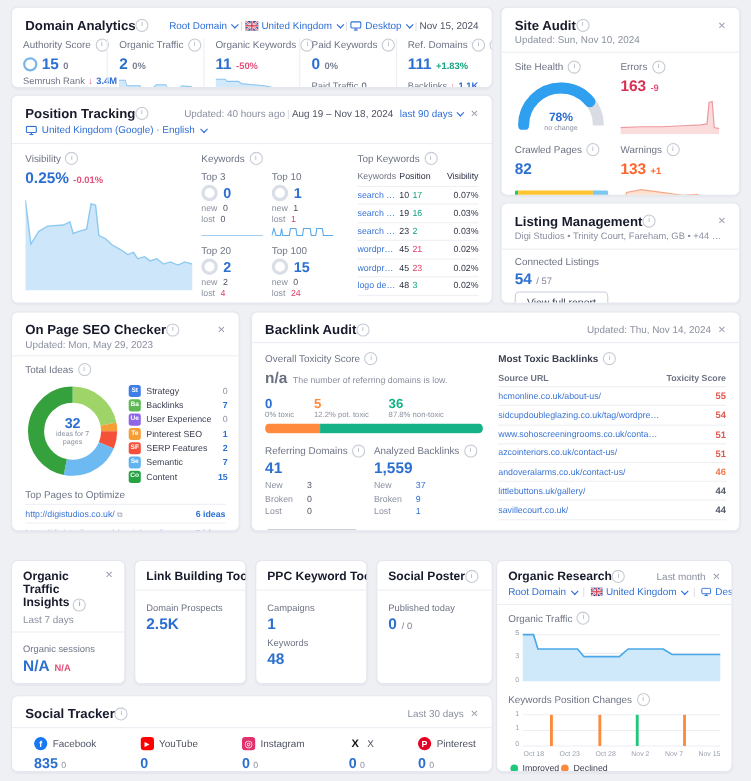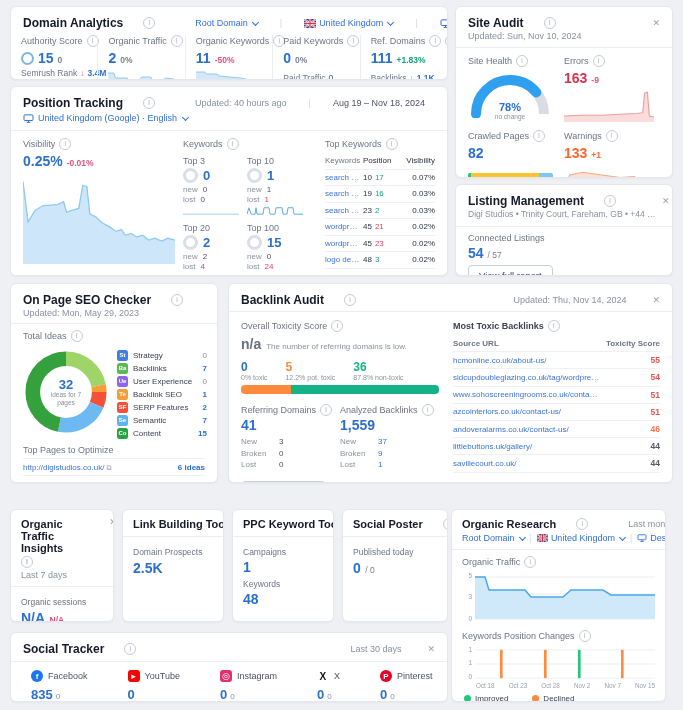--- a/index.html
+++ b/index.html
@@ -1,20 +1,20 @@
 <!DOCTYPE html>
 <html><head>
 <meta charset="utf-8">
 <style>
   html,body{margin:0;padding:0;width:683px;height:710px;background:#eef0f4;
     font-family:"Liberation Sans","DejaVu Sans",sans-serif;overflow:hidden;position:relative;
     -webkit-font-smoothing:antialiased;color:#171a2b}
   .card{position:absolute;background:#fff;border:1px solid #e4e7ed;border-radius:6px;
     box-sizing:border-box;box-shadow:0 1px 2px rgba(23,26,43,.04);overflow:hidden}
-  .ch{display:flex;align-items:center;gap:20px;padding:9px 12px 5px}
+  .ch{display:flex;align-items:center;gap:0;padding:9px 12px 5px}
   .t{font-weight:bold;font-size:12px;color:#171a2b;white-space:nowrap}
   .sp{flex:1}
   .meta{font-size:9px;color:#8a90a0;white-space:nowrap}
   .dark{color:#4d5263}
   .blue{color:#2b6fd0}
   .fl{display:inline-flex;align-items:center;gap:3px;font-size:9px;color:#2f6fd6;white-space:nowrap;cursor:pointer}
   .pipe{color:#d5d9e0;font-size:9px;margin:0 2px}
   .pipe::before{content:"|"}
   .x{color:#9aa0ad;font-size:9px;margin-left:6px;cursor:pointer;line-height:1}
   .x::before{content:"\2715"}
@@ -126,21 +126,21 @@
   .mt-score{width:60px;text-align:right;font-size:8.5px;font-weight:bold}
   .s-red{color:#e2574c}.s-or{color:#f27a4a}.s-gray{color:#545a6b}
   
   .sm-body{padding:6px 10px}
   .sm-lbl{font-size:8.5px;color:#6e7485;margin:4px 0 2px}
   .or-filters{display:flex;align-items:center;gap:3px;padding:0 10px 6px;font-size:8px;color:#2f6fd6;flex-wrap:nowrap}
   .axis-lbl{font-size:6.5px;color:#9aa0ad;text-align:right;width:10px;line-height:1}
   .chart-row{display:flex;align-items:stretch;gap:3px;padding:2px 10px 0}
   .yax{display:flex;flex-direction:column;justify-content:space-between;padding:0 0 1px}
   .xax{display:flex;justify-content:space-between;padding:1px 10px 0 24px;font-size:6.3px;color:#9aa0ad}
-  .leg-row{display:flex;gap:24px;padding:5px 12px 2px;font-size:8px;color:#3c4152}
+  .leg-row{display:flex;gap:2px;padding:5px 12px 2px;font-size:8px;color:#3c4152}
   .dot{width:7px;height:7px;border-radius:50%;display:inline-block;margin-right:4px;vertical-align:-1px}
   .dot-g{background:#21c87a}.dot-o{background:#ff8a3d}
   
   .st-row{display:flex;padding:8px 0 4px}
   .st-col{flex:1;padding:0 20px}
   .st-name{display:flex;align-items:center;gap:5px;font-size:9px;color:#4d5263;margin-bottom:3px}
   .si{width:12px;height:12px;border-radius:50%;display:inline-flex;align-items:center;justify-content:center;
      color:#fff;font-size:8px;font-weight:bold;flex:none}
   .si-fb{background:#1877f2}.si-fb::before{content:"f"}
   .si-yt{background:#f00;border-radius:3px}.si-yt::before{content:"\25B8";font-size:9px}
@@ -573,21 +573,21 @@
           <span class="leg-l">Backlinks</span>
           <span class="leg-v">7</span>
         </div>
       <div class="leg">
           <span class="cat c-ue">Ue</span>
           <span class="leg-l">User Experience</span>
           <span class="leg-v zero">0</span>
         </div>
       <div class="leg">
           <span class="cat c-te">Te</span>
-          <span class="leg-l">Backlink SEO</span>
+          <span class="leg-l">Pinterest SEO</span>
           <span class="leg-v">1</span>
         </div>
       <div class="leg">
           <span class="cat c-sf">SF</span>
           <span class="leg-l">SERP Features</span>
           <span class="leg-v">2</span>
         </div>
       <div class="leg">
           <span class="cat c-se">Se</span>
           <span class="leg-l">Semantic</span>

